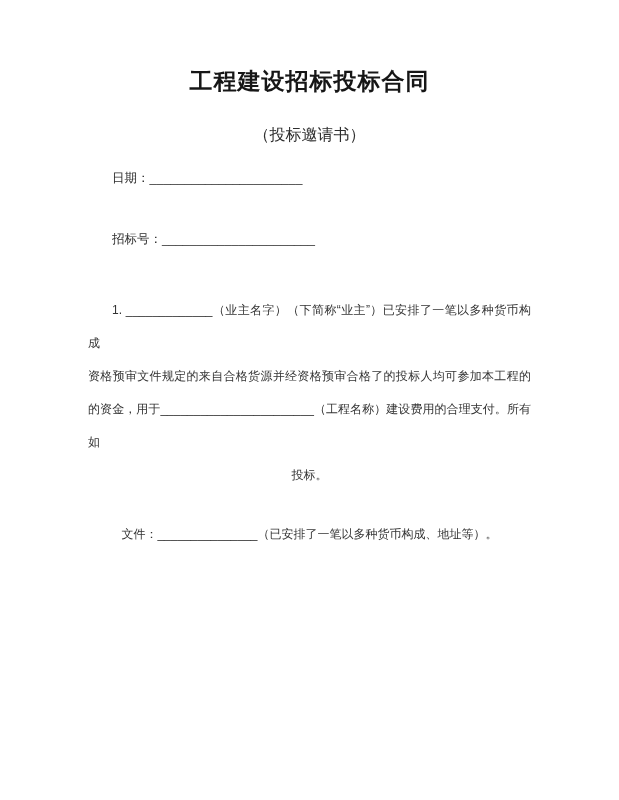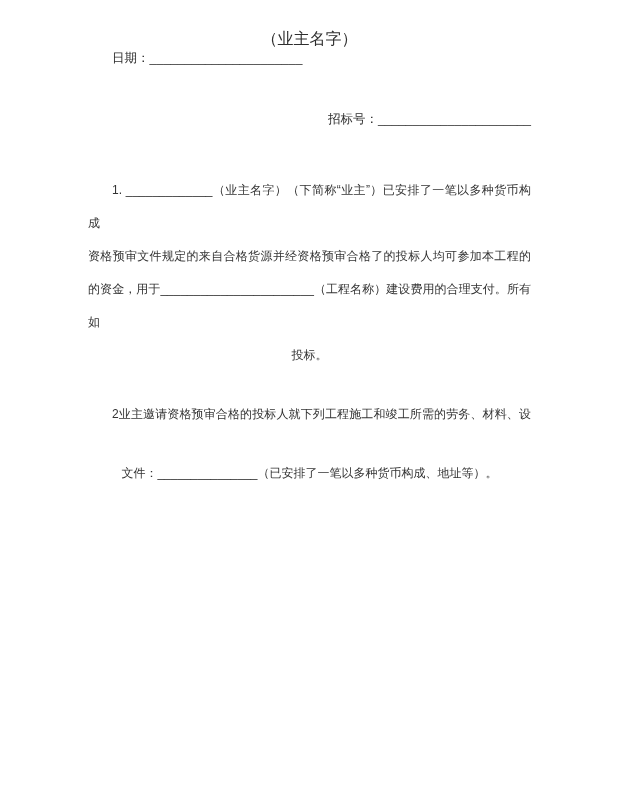--- a/index.html
+++ b/index.html
@@ -35,22 +35,22 @@
     line-height: 20px;
     text-align: center;
     color: #2e2e2e;
   }
   .field-row {
     font-size: 12.5px;
     line-height: 18px;
     color: #2e2e2e;
     white-space: nowrap;
   }
-  .date-row { }
-  .bid-row  { margin-top: 43px; text-align: right; }
+  .date-row { margin-top: 24px; }
+  .bid-row  { margin-top: 43px; }
   .field-row .indent { display: inline-block; width: 24px; }
   .blank {
     letter-spacing: 0;
     color: #3a3a3a;
   }
   .paragraphs {
     margin-top: 46px;
     font-size: 12px;
   }
   .para { margin: 0; }
@@ -67,42 +67,42 @@
   .line.first {
     text-indent: 2em;
   }
 </style>
 </head>
 <body>
 
 <div class="page">
   <div class="content">
 
+    <h1 class="title">工程建设招标投标合同</h1>
 
-    <div class="subtitle">（业主名字）</div>
+    <div class="subtitle">（投标邀请书）</div>
 
     <div class="field-row date-row">
       <span class="indent"></span><span>日期：</span><span class="blank">______________________</span>
     </div>
 
     <div class="field-row bid-row">
       <span class="indent"></span><span>招标号：</span><span class="blank">______________________</span>
     </div>
 
     <div class="paragraphs">
 
       <div class="para">
         <div class="line first full">1. _____________（业主名字）（下简称“业主”）已安排了一笔以多种货币构成</div>
         <div class="line full">资格预审文件规定的来自合格货源并经资格预审合格了的投标人均可参加本工程的</div>
         <div class="line full">的资金，用于_______________________（工程名称）建设费用的合理支付。所有如</div>
         <div class="line">投标。</div>
       </div>
 
       <div class="para">
-        <div class="line first full">2业主邀请资格预审合格的投标人就下列工程施工和竣工所需的劳务、材料、设</div>
       </div>
 
       <div class="para">
         <div class="line">文件：_______________（已安排了一笔以多种货币构成、地址等）。</div>
       </div>
 
       <div class="para">
 
       </div>
 

